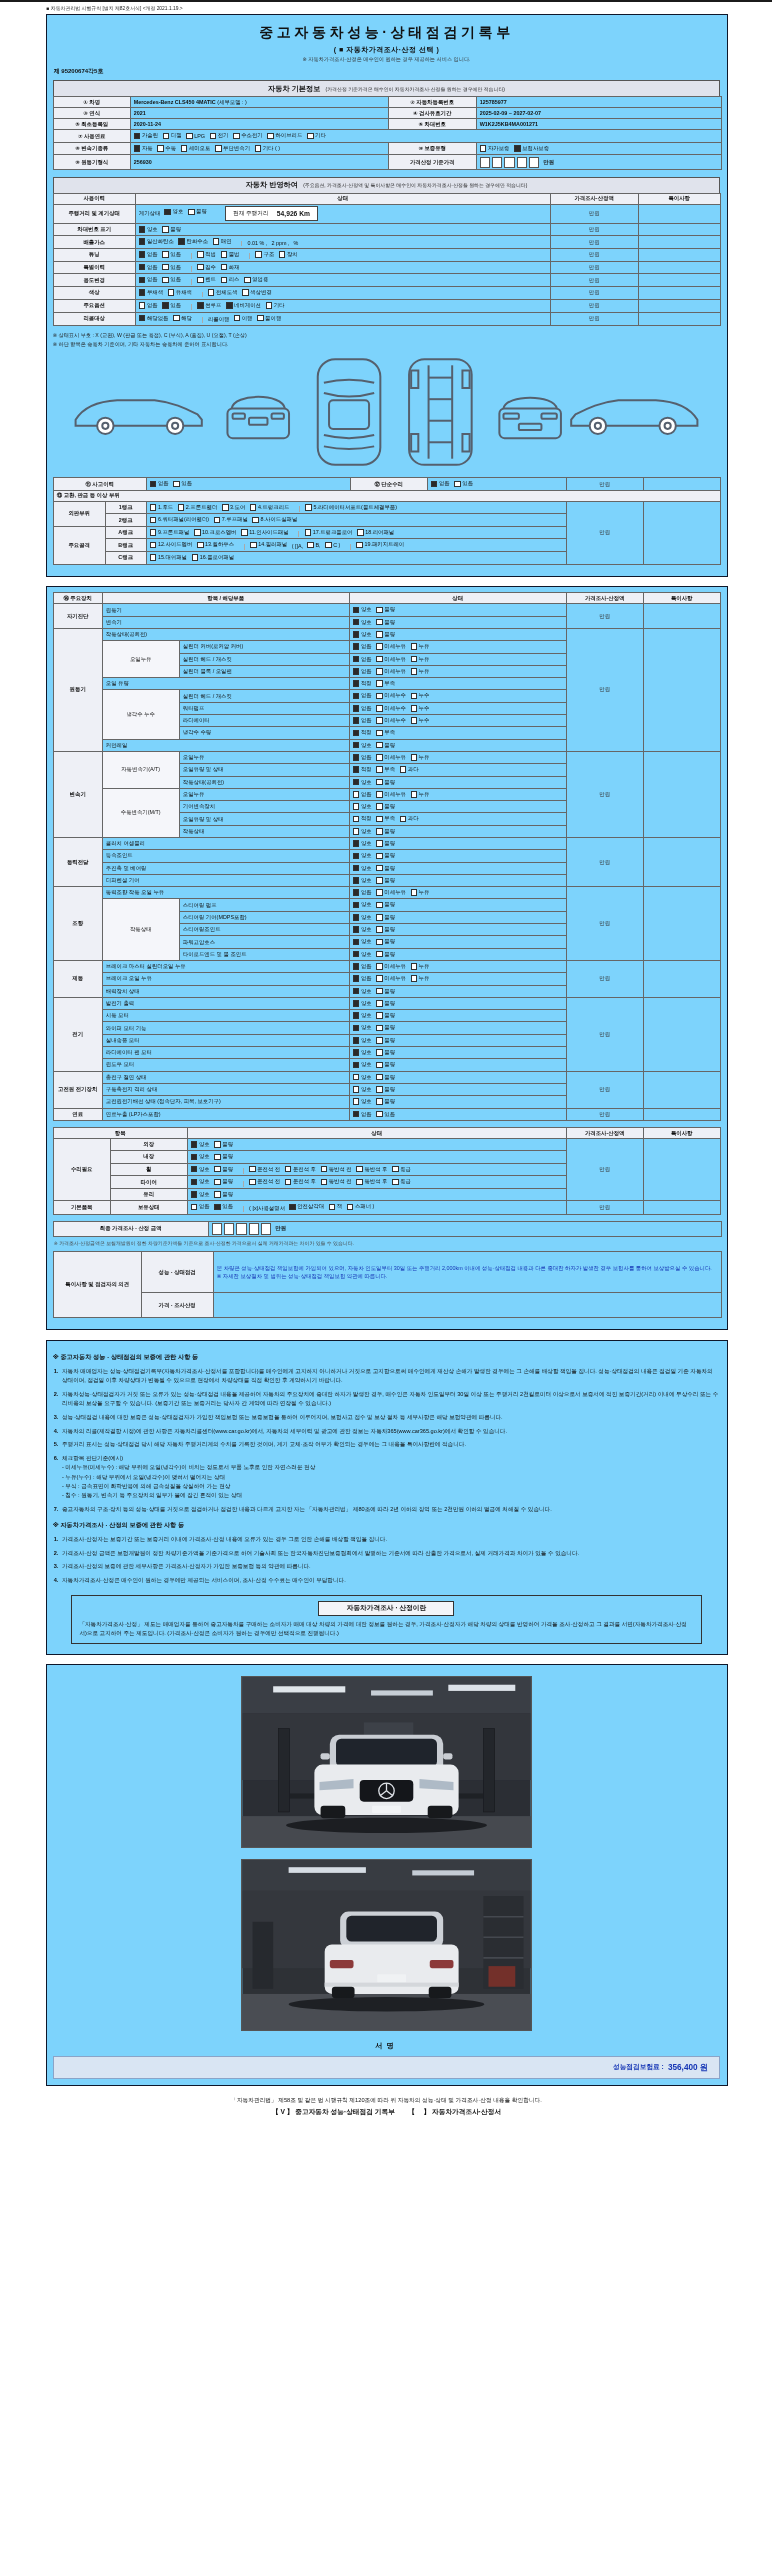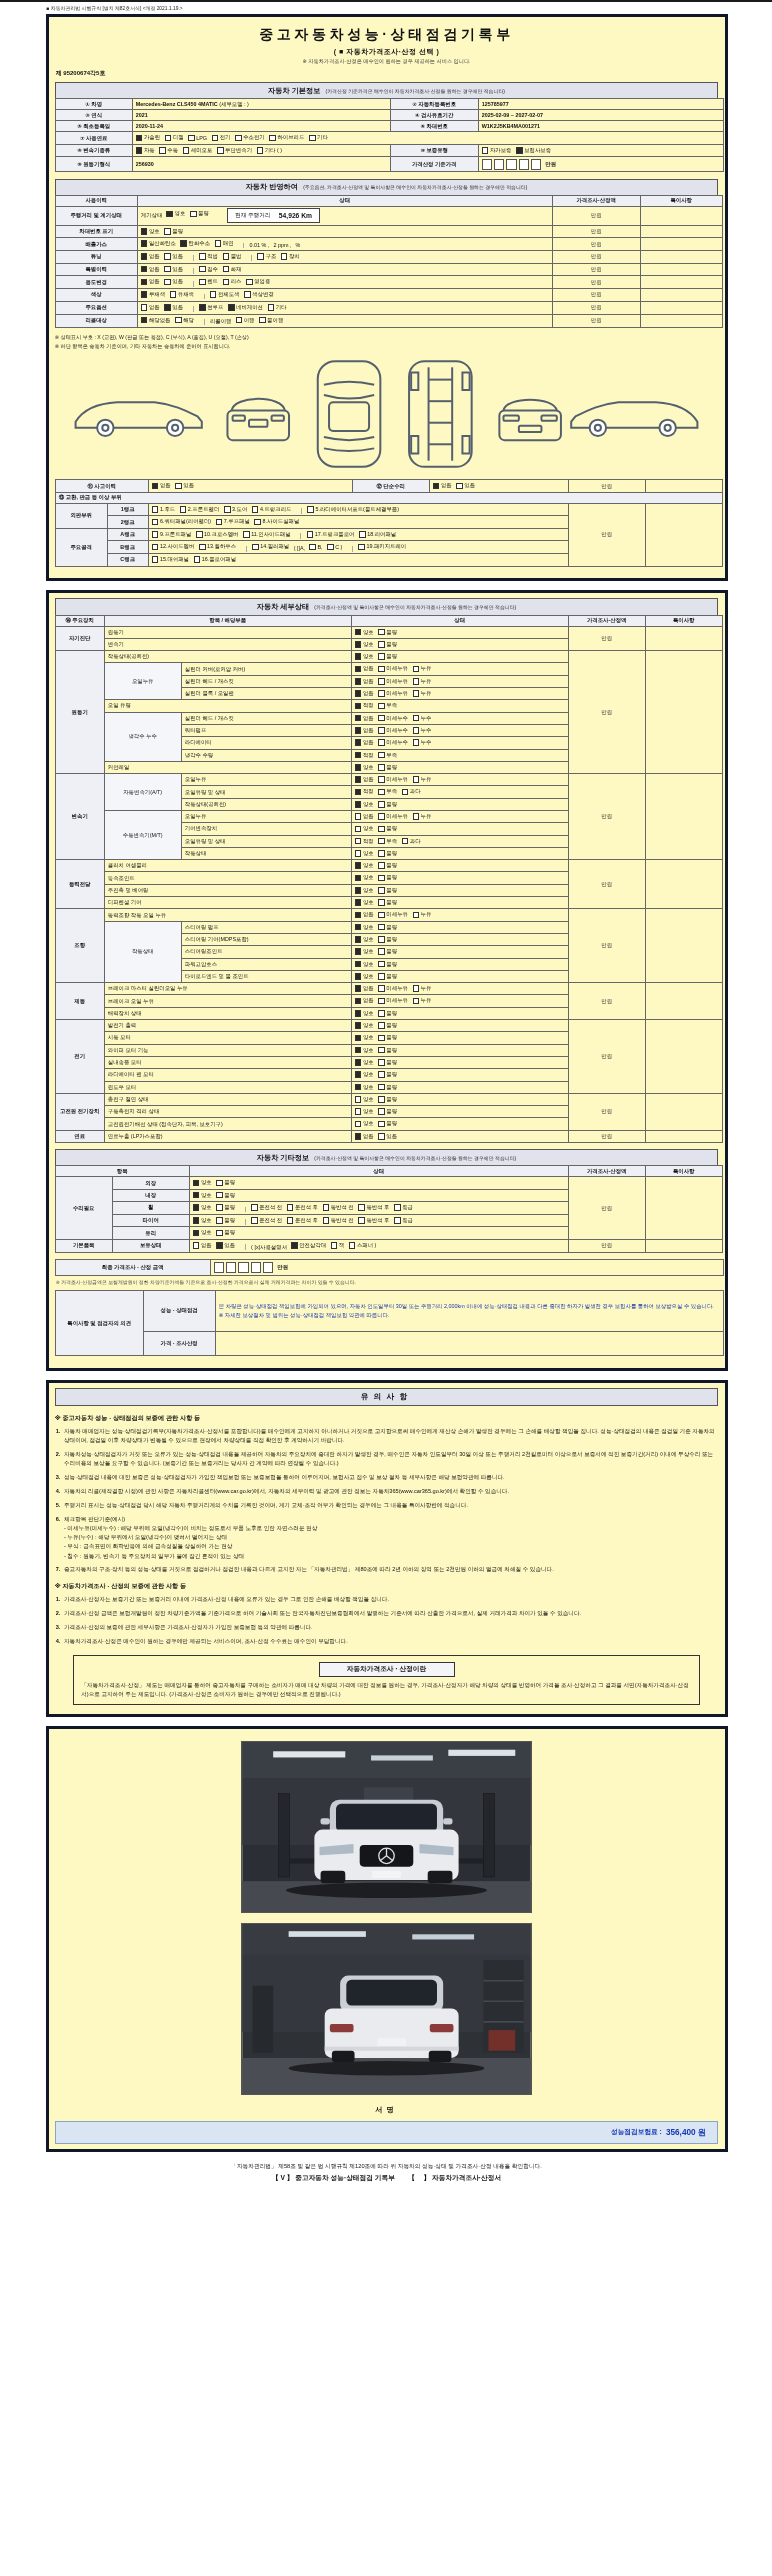--- a/index.html
+++ b/index.html
@@ -1,20 +1,20 @@
 <!DOCTYPE html>
 <html style="font-size:8.2px"><head>
 <meta charset="utf-8">
 <style>
   html,body{margin:0;padding:0;}
   body{width:773px;min-height:2576px;background:#ffffff;font-family:"Liberation Sans","DejaVu Sans",sans-serif;color:#111;}
   .topbar{height:1.5px;background:#1b1b1b;width:100%;}
   .page{width:682px;margin:0 auto;padding-top:2.6px;}
   .form-ref{font-size:4.9px;color:#222;margin:1px 0 3.1px 1px;}
-  .box{border:3px solid #0f172a;padding:5.2px 6.2px;margin-bottom:9.3px;background:#fef9c3;}
+  .box{border:1px solid #0f172a;padding:5.2px 6.2px;margin-bottom:9.3px;background:#7dd3fc;}
   .doc-title{font-size:14px;font-weight:bold;text-align:center;letter-spacing:3.6px;margin:4.1px 0 2.1px;}
   .doc-sub{text-align:center;font-weight:bold;font-size:7px;letter-spacing:0.5px;}
   .doc-note{text-align:center;font-size:5.2px;color:#333;margin:1.5px 0 4.1px;}
   .doc-no{font-size:6px;font-weight:bold;margin:1px 0 4.1px 1px;}
   .band{display:flex;align-items:center;justify-content:center;gap:5.2px;background:#e0e3ec;border:0.5px solid #555;border-bottom:none;padding:2.6px 3.1px;font-weight:bold;font-size:7.2px;}
   .band .bnote{font-weight:normal;font-size:4.9px;color:#222;}
   table.f{width:100%;border-collapse:collapse;table-layout:fixed;margin-bottom:6.2px;}
   table.f th,table.f td{border:0.5px solid #666;font-size:5.4px;padding:1.5px 3.1px;vertical-align:middle;overflow:hidden;}
   table.f th{background:#eef0f6;font-weight:bold;text-align:center;}
   .lab{background:#eef0f6;text-align:center;font-weight:bold;}
@@ -518,24 +518,20 @@
               </span><span class="cb">
                 <span class="bx"></span>
                 <span class="cbl">16.플로어패널</span>
               </span></td>
           </tr>
         </tbody>
     </table>
   </div>
 
   <div class="box">
-    <div class="band">
-      <span>자동차 세부상태</span>
-      <span class="bnote">(가격조사·산정액 및 특이사항은 매수인이 자동차가격조사·산정을 원하는 경우에만 적습니다)</span>
-    </div>
     <table class="f">
       <colgroup>
           <col style="width:49px">
           <col style="width:77px">
           <col style="width:170px">
           <col style="width:217px">
           <col style="width:77px">
           <col style="width:77px">
         </colgroup>
       <thead>
@@ -1035,24 +1031,20 @@
               </span><span class="cb">
                 <span class="bx"></span>
                 <span class="cbl">있음</span>
               </span></td>
             <td class="price" rowspan="1">만원</td>
             <td rowspan="1"></td>
           </tr>
         </tbody>
     </table>
 
-    <div class="band">
-      <span>자동차 기타정보</span>
-      <span class="bnote">(가격조사·산정액 및 특이사항은 매수인이 자동차가격조사·산정을 원하는 경우에만 적습니다)</span>
-    </div>
     <table class="f">
       <colgroup>
           <col style="width:57px">
           <col style="width:77px">
           <col style="width:379px">
           <col style="width:77px">
           <col style="width:77px">
         </colgroup>
       <thead>
         <tr>
@@ -1199,21 +1191,20 @@
       </tr>
       <tr>
         <td class="lab">가격 · 조사산정</td>
         <td style="height:20.6px"></td>
       </tr>
     </tbody>
       </table>
   </div>
 
   <div class="box">
-    <div class="notice-title">유의사항</div>
     <div class="n-head">※ 중고자동차 성능 · 상태점검의 보증에 관한 사항 등</div>
     <div id="notice-list1">
         <div class="n-item">
           <span class="n-no">1.</span>
           <span class="n-text">자동차 매매업자는 성능·상태점검기록부(자동차가격조사·산정서를 포함합니다)를 매수인에게 고지하지 아니하거나 거짓으로 고지함으로써 매수인에게 재산상 손해가 발생한 경우에는 그 손해를 배상할 책임을 집니다. 성능·상태점검의 내용은 점검일 기준 자동차의 상태이며, 점검일 이후 차량상태가 변동될 수 있으므로 현장에서 차량상태를 직접 확인한 후 계약하시기 바랍니다.</span>
         </div>
         <div class="n-item">
           <span class="n-no">2.</span>
           <span class="n-text">자동차성능·상태점검자가 거짓 또는 오류가 있는 성능·상태점검 내용을 제공하여 자동차의 주요장치에 중대한 하자가 발생한 경우, 매수인은 자동차 인도일부터 30일 이상 또는 주행거리 2천킬로미터 이상으로서 보증서에 적힌 보증기간(거리) 이내에 무상수리 또는 수리비용의 보상을 요구할 수 있습니다. (보증기간 또는 보증거리는 당사자 간 계약에 따라 연장될 수 있습니다.)</span>
         </div>

